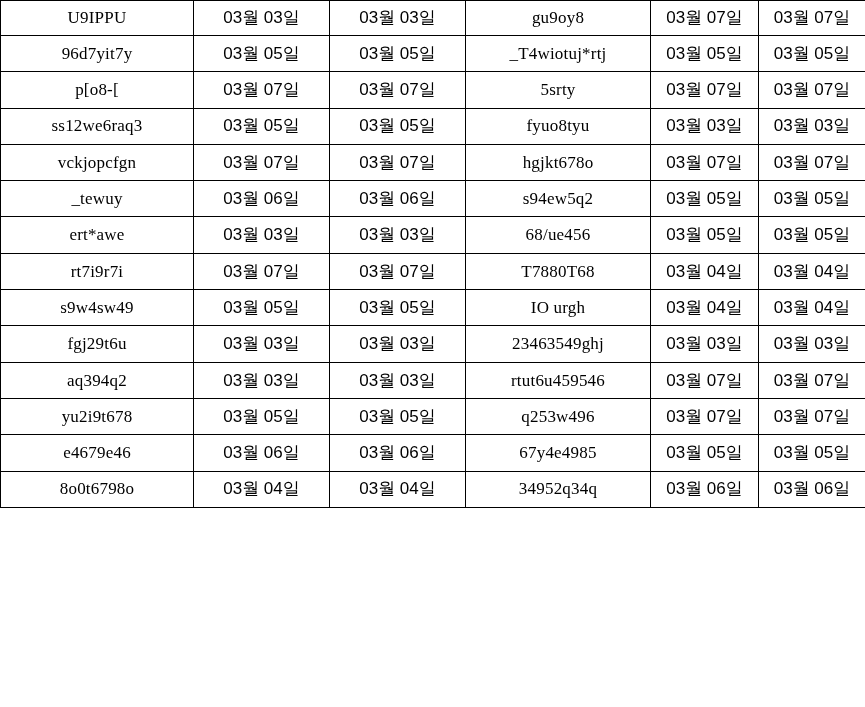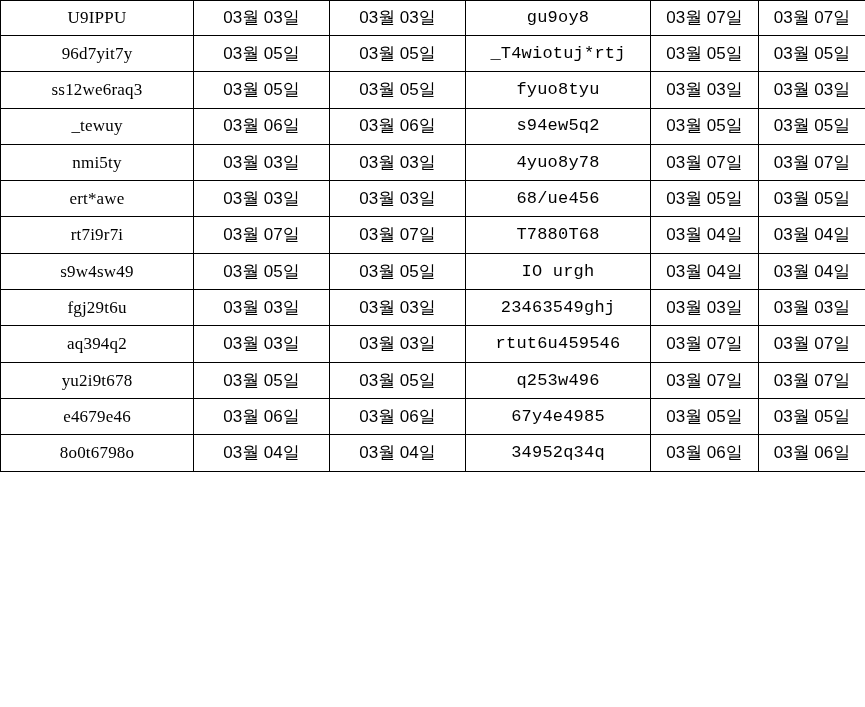--- a/index.html
+++ b/index.html
@@ -45,21 +45,21 @@
 
   td.name-cell {
     font-family: "Liberation Serif", serif;
     letter-spacing: 0.2px;
   }
   td.date-cell {
     font-family: "Liberation Sans", sans-serif;
     font-size: 16px;
   }
   td.code-cell {
-    font-family: Liberation Mono, monospace;
+    font-family: Liberation Serif, serif;
     letter-spacing: 0.2px;
   }
   
   tr.first-row td { height: 34px; }
 </style>
 </head>
 <body>
 
 <div id="sheet">
   <table class="grid">
@@ -82,42 +82,50 @@
         </tr>
         <tr>
           <td class="name-cell">96d7yit7y</td>
           <td class="date-cell">03월 05일</td>
           <td class="date-cell">03월 05일</td>
           <td class="code-cell">_T4wiotuj*rtj</td>
           <td class="date-cell">03월 05일</td>
           <td class="date-cell">03월 05일</td>
         </tr>
         <tr>
+          <td class="name-cell">p[o8-[</td>
+          <td class="date-cell">03월 07일</td>
+          <td class="date-cell">03월 07일</td>
+          <td class="code-cell">5srty</td>
+          <td class="date-cell">03월 07일</td>
+          <td class="date-cell">03월 07일</td>
+        </tr>
+        <tr>
           <td class="name-cell">ss12we6raq3</td>
           <td class="date-cell">03월 05일</td>
           <td class="date-cell">03월 05일</td>
           <td class="code-cell">fyuo8tyu</td>
           <td class="date-cell">03월 03일</td>
           <td class="date-cell">03월 03일</td>
         </tr>
         <tr>
+          <td class="name-cell">vckjopcfgn</td>
+          <td class="date-cell">03월 07일</td>
+          <td class="date-cell">03월 07일</td>
+          <td class="code-cell">hgjkt678o</td>
+          <td class="date-cell">03월 07일</td>
+          <td class="date-cell">03월 07일</td>
+        </tr>
+        <tr>
           <td class="name-cell">_tewuy</td>
           <td class="date-cell">03월 06일</td>
           <td class="date-cell">03월 06일</td>
           <td class="code-cell">s94ew5q2</td>
           <td class="date-cell">03월 05일</td>
           <td class="date-cell">03월 05일</td>
-        </tr>
-        <tr>
-          <td class="name-cell">nmi5ty</td>
-          <td class="date-cell">03월 03일</td>
-          <td class="date-cell">03월 03일</td>
-          <td class="code-cell">4yuo8y78</td>
-          <td class="date-cell">03월 07일</td>
-          <td class="date-cell">03월 07일</td>
         </tr>
         <tr>
           <td class="name-cell">ert*awe</td>
           <td class="date-cell">03월 03일</td>
           <td class="date-cell">03월 03일</td>
           <td class="code-cell">68/ue456</td>
           <td class="date-cell">03월 05일</td>
           <td class="date-cell">03월 05일</td>
         </tr>
         <tr>

